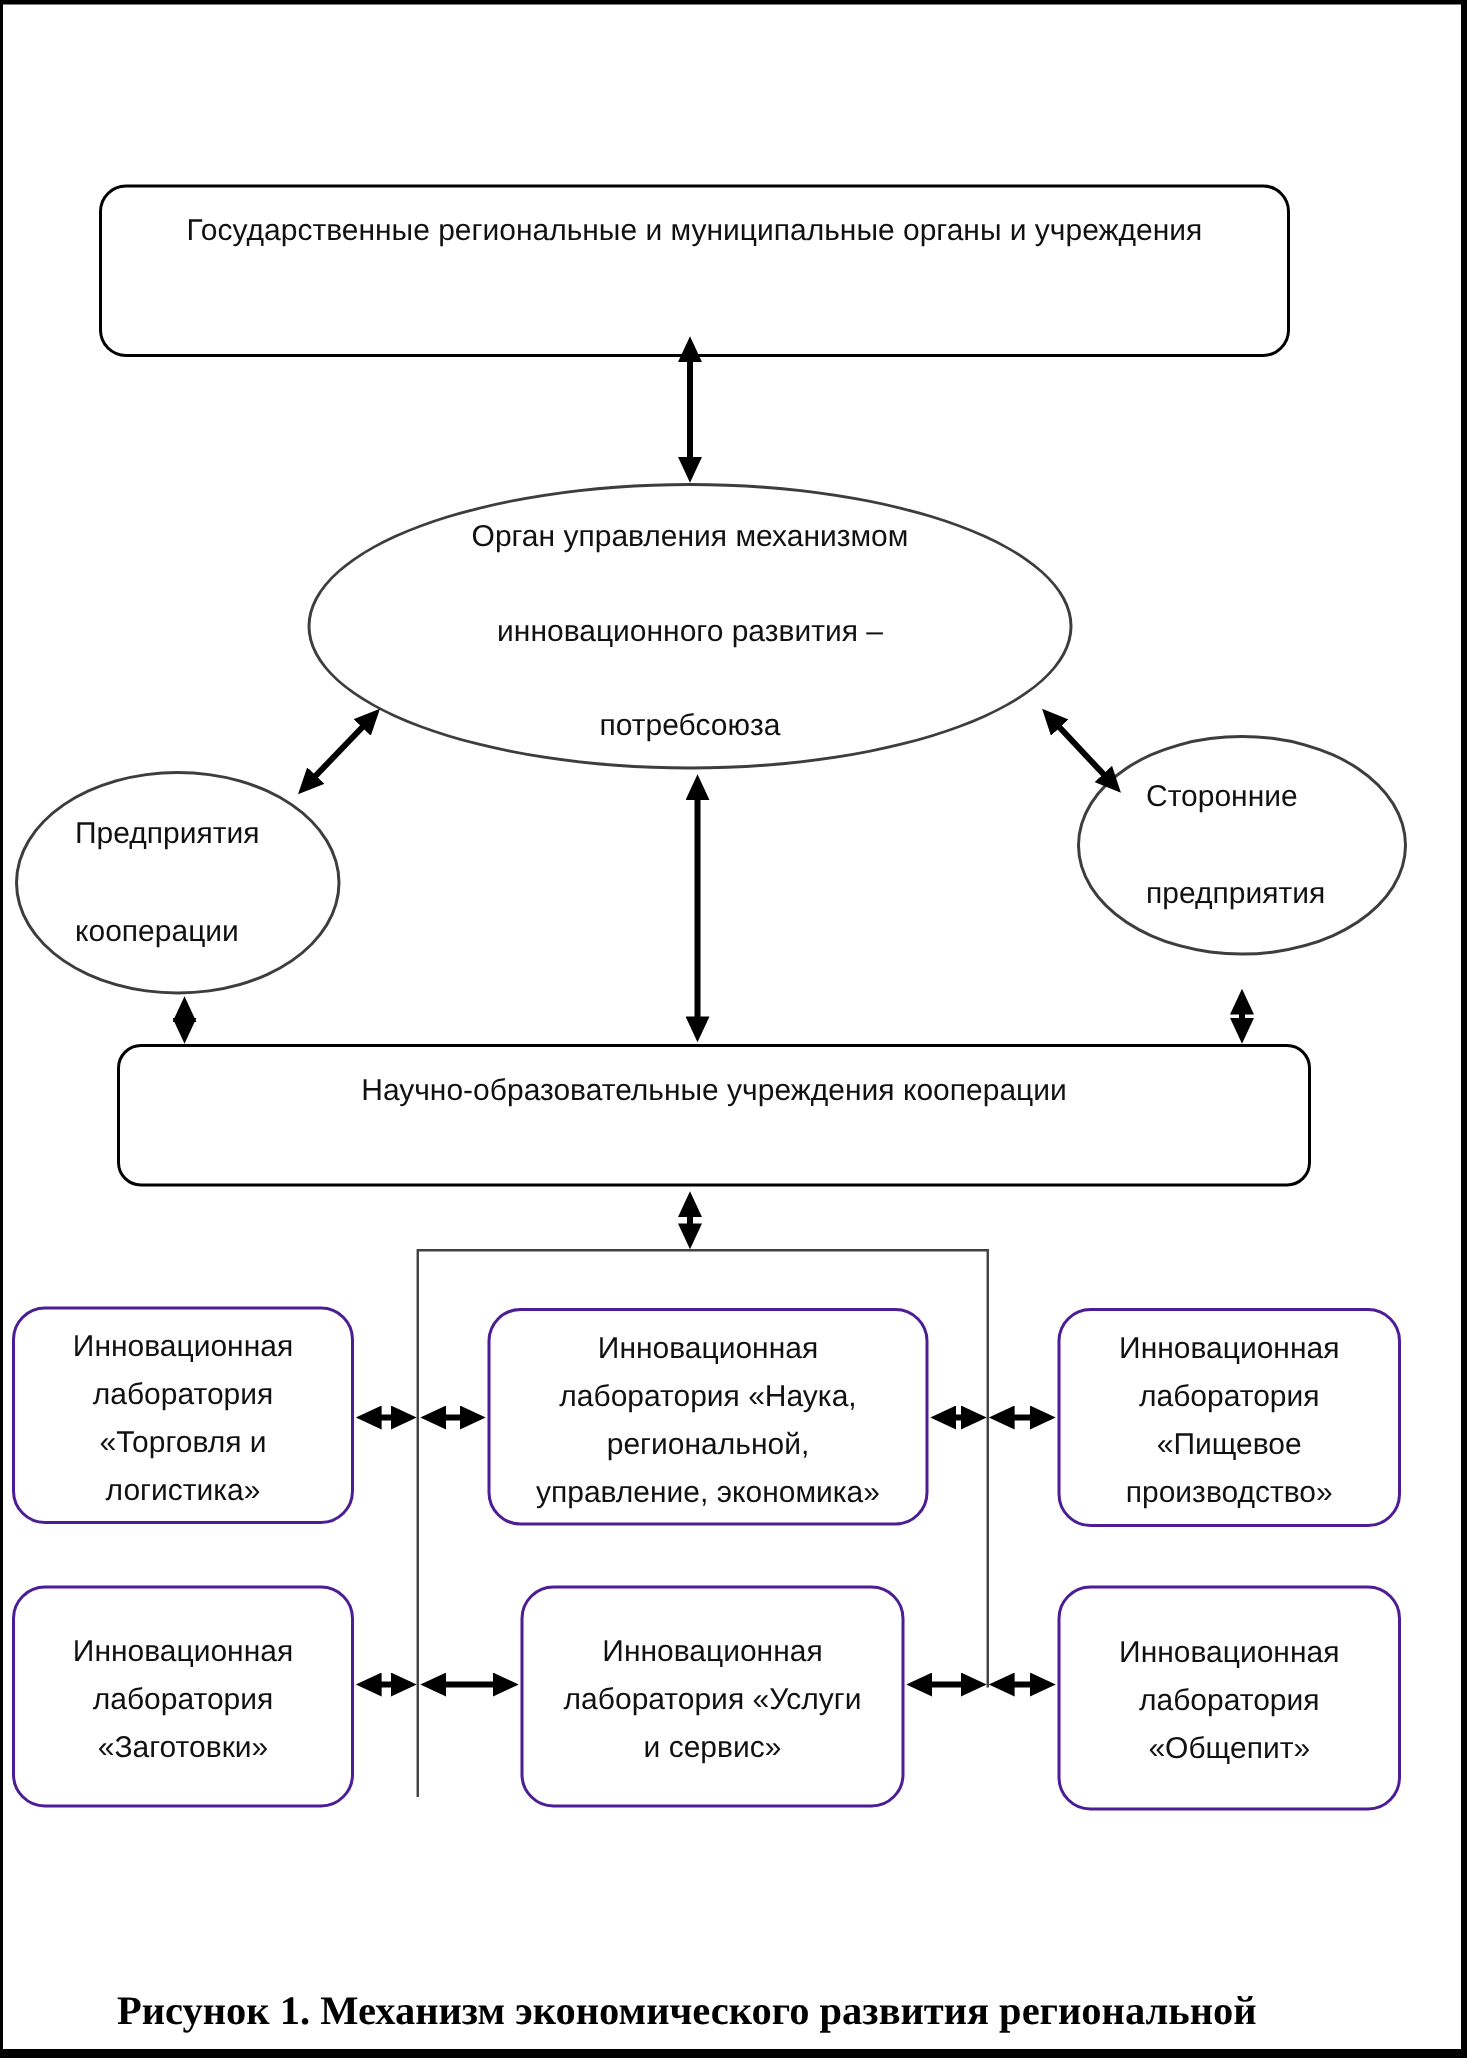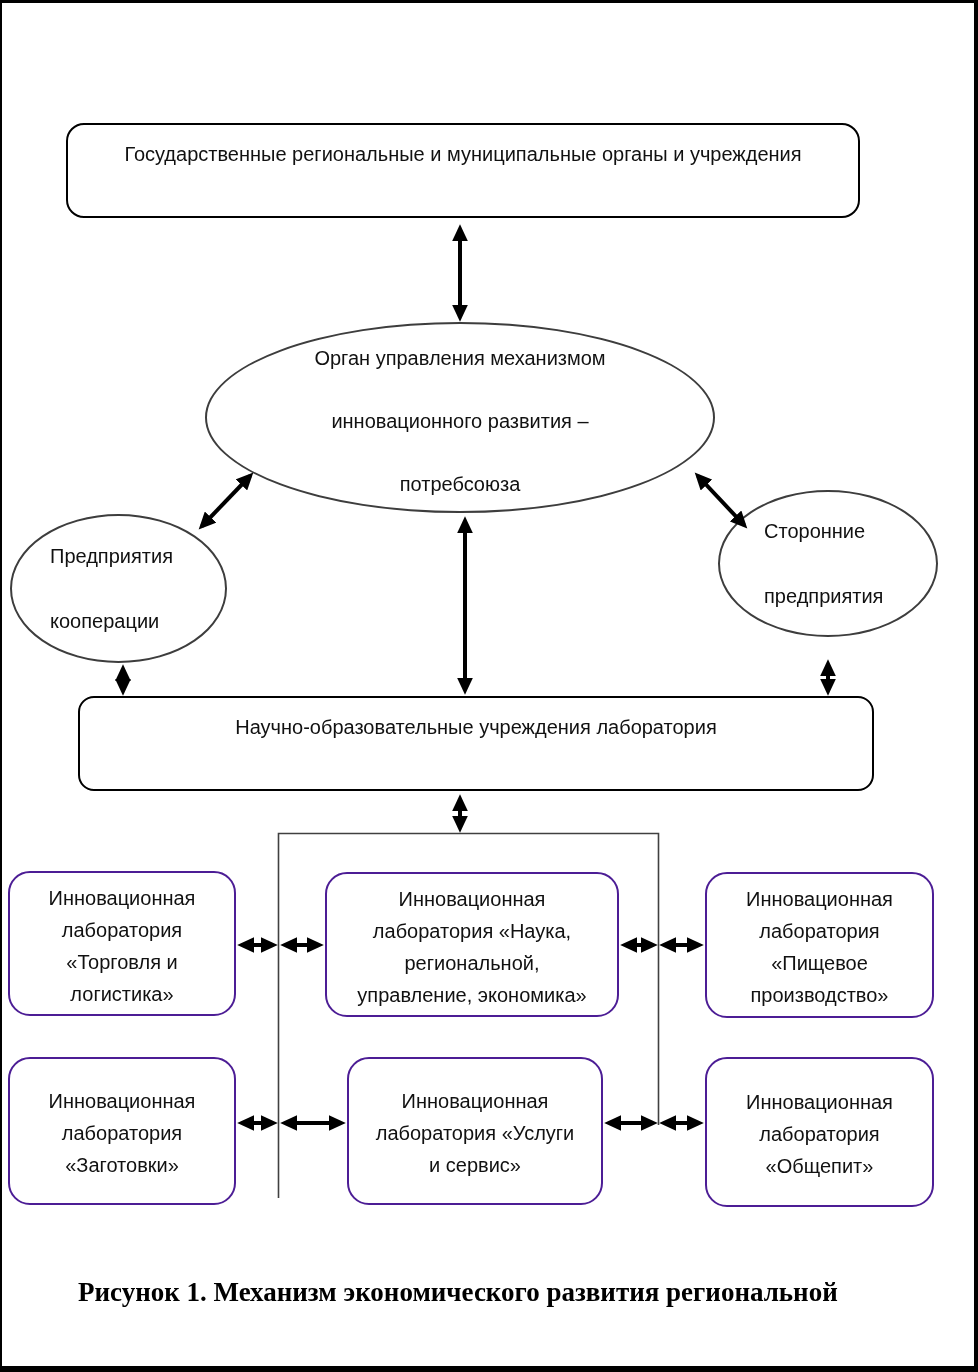--- a/index.html
+++ b/index.html
@@ -29,21 +29,21 @@
     align-items:center;
     text-align:center;
     font-size:20px;
     line-height:32px;
     z-index:2;
   }
   .rect{border:2px solid #000;border-radius:18px;}
   .ellipse{border:2px solid #3d3d3d;border-radius:50%;gap:31px;}
   .lab{border:2px solid #4c1d95;border-radius:22px;justify-content:center;padding-top:4px;}
   .toprow-text{padding-top:13px;}
-  #top-box{left:66px;top:123px;width:794px;height:95px;align-items:center;}
+  #top-box{left:66px;top:123px;width:794px;height:115px;align-items:center;}
   #science-box{left:78px;top:696px;width:796px;height:95px;border-radius:16px;}
   #center-ellipse{left:205px;top:322px;width:510px;height:191px;justify-content:center;padding-top:6px;}
   #left-ellipse{left:10px;top:514px;width:217px;height:149px;justify-content:center;align-items:flex-start;text-align:left;padding-left:38px;line-height:34px;}
   #right-ellipse{left:718px;top:490px;width:220px;height:147px;justify-content:center;align-items:flex-start;text-align:left;padding-left:44px;line-height:34px;}
   #lab-trade{left:8px;top:871px;width:228px;height:145px;}
   #lab-science{left:325px;top:872px;width:294px;height:145px;}
   #lab-food{left:705px;top:872px;width:229px;height:146px;}
   #lab-procurement{left:8px;top:1057px;width:228px;height:148px;}
   #lab-services{left:347px;top:1057px;width:256px;height:148px;}
   #lab-catering{left:705px;top:1057px;width:229px;height:150px;}
@@ -51,21 +51,21 @@
   #container-layer{position:absolute;left:0;top:0;z-index:1;pointer-events:none;}
   #caption{
     position:absolute;left:8px;top:1272px;width:940px;
     font-family:"Liberation Serif", serif;
     font-weight:bold;
     font-size:27px;
     line-height:40px;
     color:#000;
     z-index:2;
   }
-  #caption .cap-line1{padding-left:70px;}
+  #caption .cap-line1{padding-left:70px;margin-top:48px;}
 </style>
 </head>
 <body>
 
 <div id="canvas">
   <div id="frame"></div>
 
   <svg id="container-layer" width="978" height="1372">
     <path d="M278.5,1198 L278.5,833.5 L658.5,833.5 L658.5,1125" fill="none" stroke="#404040" stroke-width="1.6"></path>
   </svg>
@@ -84,21 +84,21 @@
     <div>Предприятия</div>
     <div>кооперации</div>
   </div>
 
   <div class="shape ellipse" id="right-ellipse">
     <div>Сторонние</div>
     <div>предприятия</div>
   </div>
 
   <div class="shape rect" id="science-box">
-    <div class="toprow-text">Научно-образовательные учреждения лаборатория</div>
+    <div class="toprow-text">Научно-образовательные учреждения кооперации</div>
   </div>
 
   <div class="shape lab" id="lab-trade">
     <div>Инновационная</div>
     <div>лаборатория</div>
     <div>«Торговля и</div>
     <div>логистика»</div>
   </div>
 
   <div class="shape lab" id="lab-science">

